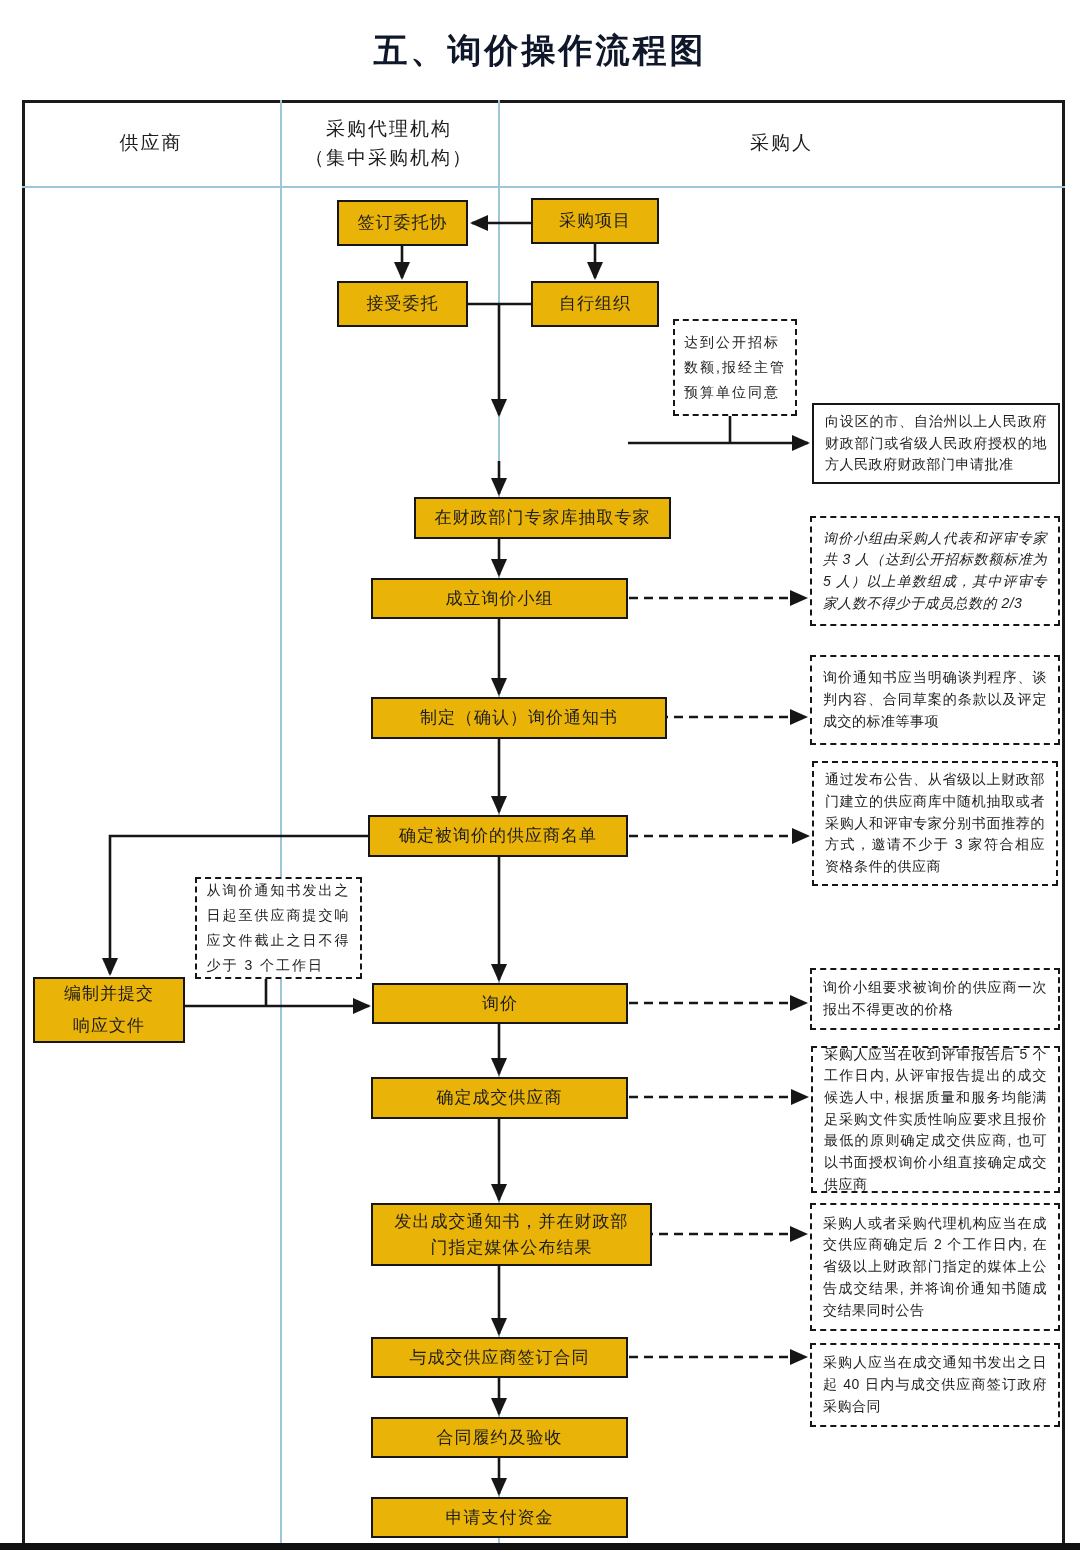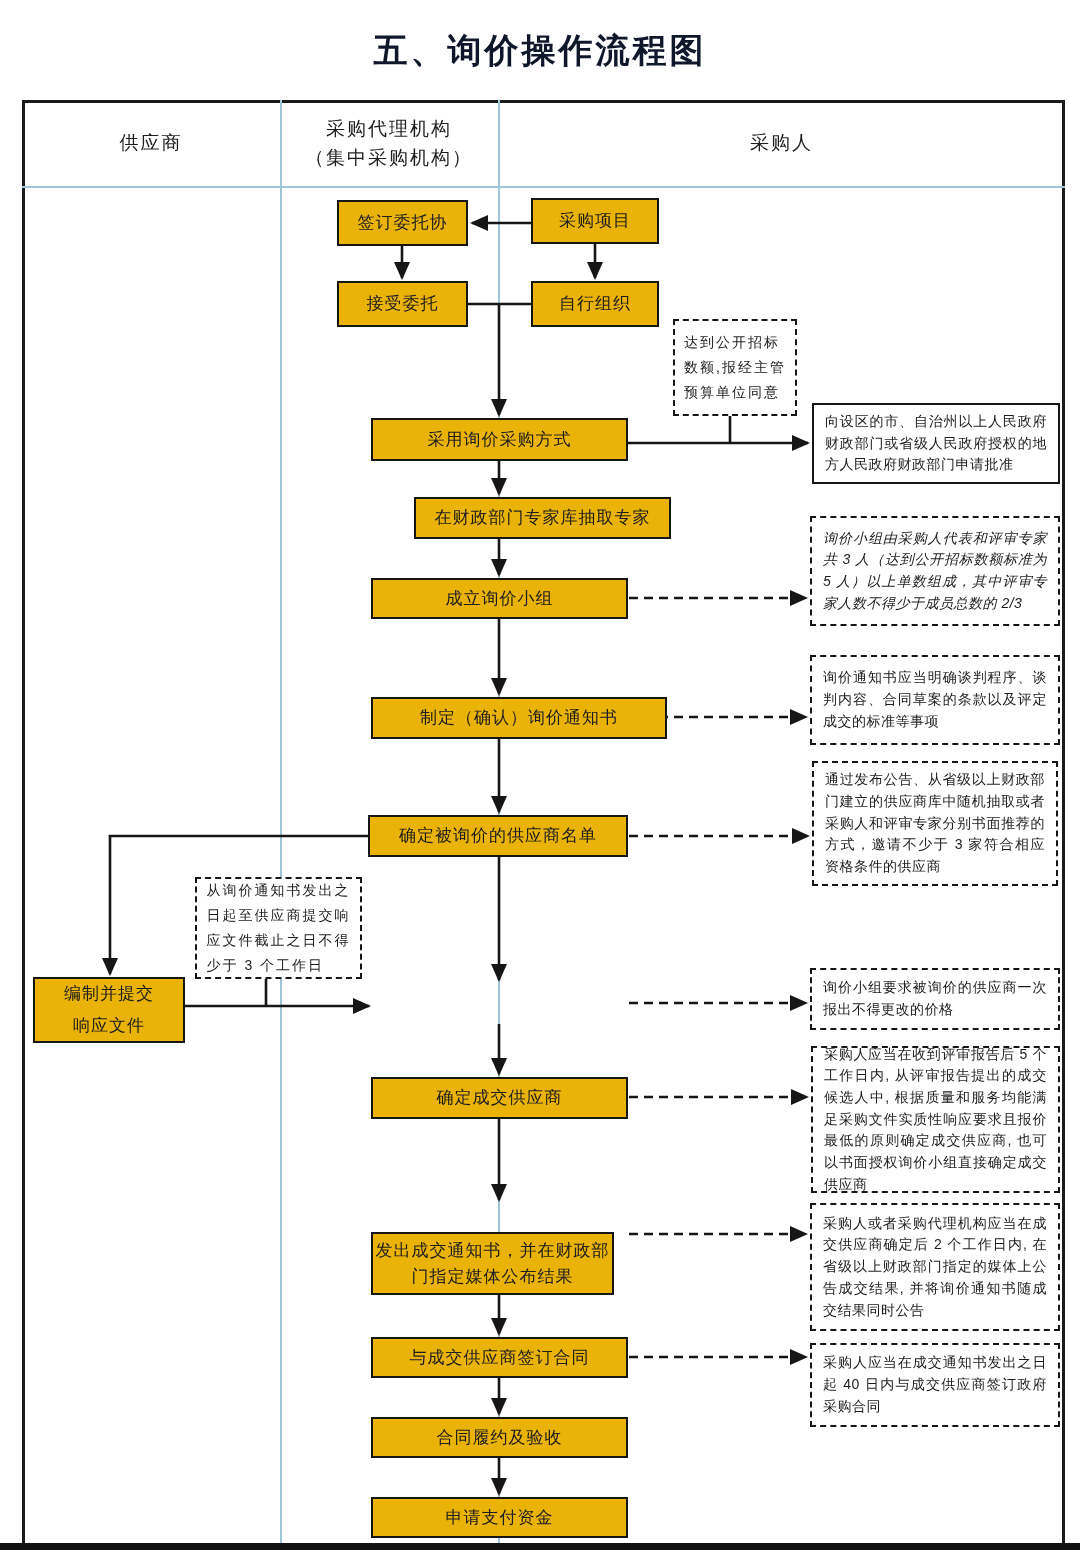--- a/index.html
+++ b/index.html
@@ -36,21 +36,21 @@
   #bx-accept{left:337px;top:281px;width:131px;height:46px;}
   #bx-self{left:531px;top:281px;width:128px;height:46px;}
   
   #bx-adopt{left:371px;top:418px;width:257px;height:43px;}
   #bx-experts{left:371px;top:497px;width:257px;height:42px;margin-left:43px;}
   #bx-team{left:371px;top:578px;width:257px;height:41px;}
   #bx-notice{left:371px;top:697px;width:296px;height:42px;}
   #bx-list{left:368px;top:815px;width:260px;height:42px;}
   #bx-inquiry{left:372px;top:983px;width:256px;height:41px;}
   #bx-winner{left:371px;top:1077px;width:257px;height:42px;}
-  #bx-publish{left:371px;top:1232px;width:243px;height:63px;}
+  #bx-publish{left:371px;top:1203px;width:281px;height:63px;}
   #bx-contract{left:371px;top:1337px;width:257px;height:41px;}
   #bx-perform{left:371px;top:1417px;width:257px;height:41px;}
   #bx-pay{left:371px;top:1497px;width:257px;height:41px;}
   
   #bx-response{left:33px;top:977px;width:152px;height:66px;line-height:1.9;}
   
   #an-apply{left:812px;top:403px;width:248px;height:81px;border:2.5px solid #161616;
             position:absolute;background:#fff;box-sizing:border-box;display:flex;align-items:center;z-index:3;}
   #an-team{left:810px;top:516px;width:250px;height:110px;font-style:italic;}
   #an-notice{left:810px;top:655px;width:250px;height:90px;}
@@ -119,25 +119,25 @@
       <path d="M629,1234 L806,1234" marker-end="url(#ah)"></path>
       <path d="M629,1357 L806,1357" marker-end="url(#ah)"></path>
     </g>
   </svg>
 
   <div id="bx-sign" class="box">签订委托协</div>
   <div id="bx-project" class="box">采购项目</div>
   <div id="bx-accept" class="box">接受委托</div>
   <div id="bx-self" class="box">自行组织</div>
 
-  <div id="bx-adopt" class="box">采用询价采购方式</div>
   <div id="bx-experts" class="box">在财政部门专家库抽取专家</div>
   <div id="bx-team" class="box">成立询价小组</div>
   <div id="bx-notice" class="box">制定（确认）询价通知书</div>
   <div id="bx-list" class="box">确定被询价的供应商名单</div>
+  <div id="bx-inquiry" class="box">询价</div>
   <div id="bx-winner" class="box">确定成交供应商</div>
   <div id="bx-publish" class="box preline">发出成交通知书，并在财政部
 门指定媒体公布结果</div>
   <div id="bx-contract" class="box">与成交供应商签订合同</div>
   <div id="bx-perform" class="box">合同履约及验收</div>
   <div id="bx-pay" class="box">申请支付资金</div>
 
   <div id="bx-response" class="box preline">编制并提交
 响应文件</div>
 

